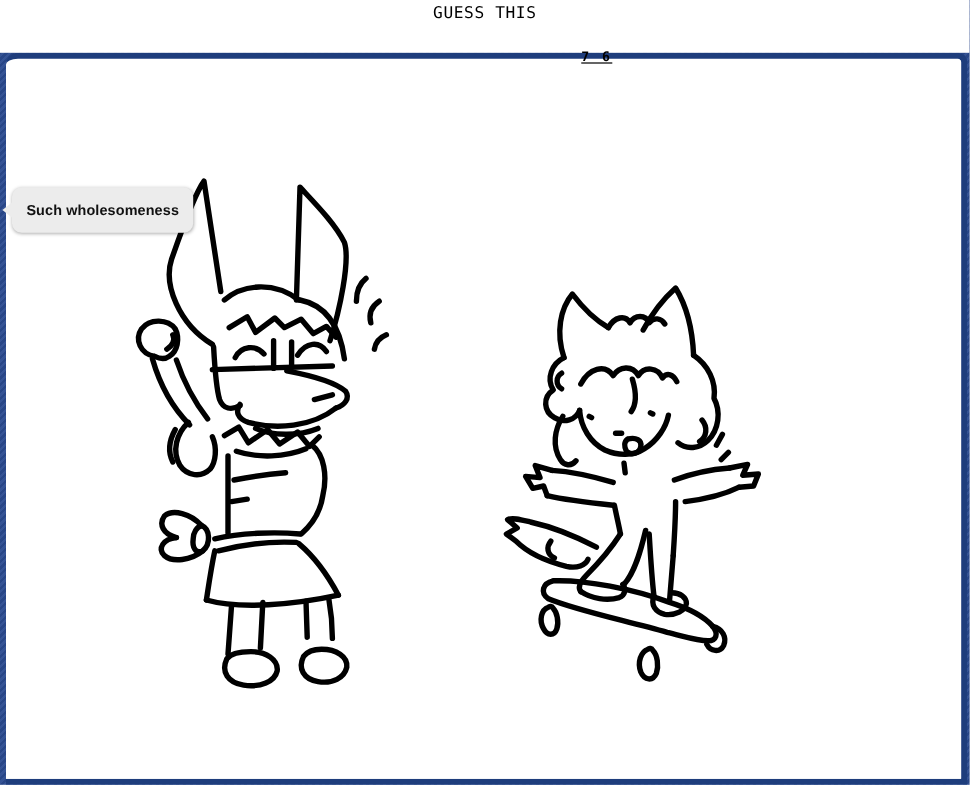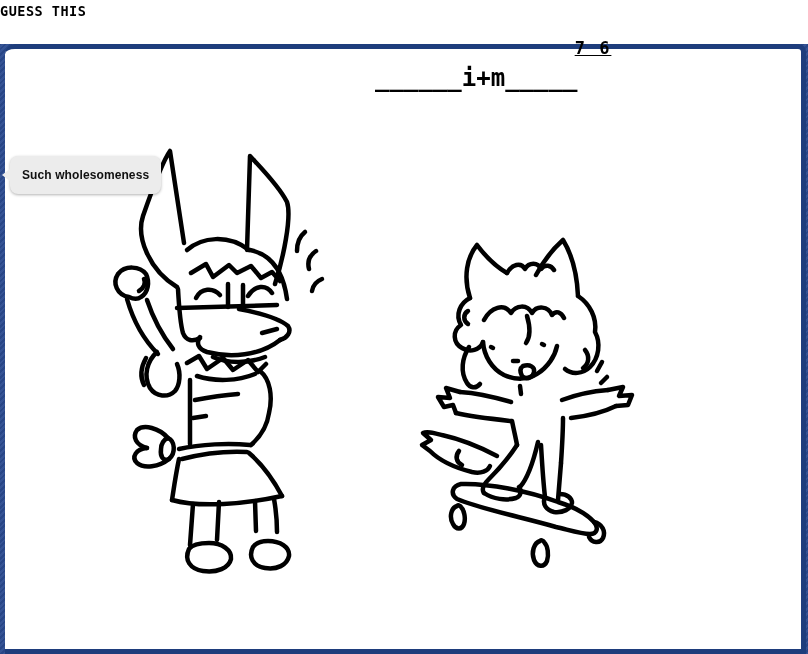--- a/index.html
+++ b/index.html
@@ -19,35 +19,36 @@
       repeating-linear-gradient(135deg, rgba(255,255,255,.05) 0 2px, rgba(0,0,0,.06) 2px 4px),
       var(--page-bg);
   }
   
   .guess-header{
     position:absolute;top:0;left:0;width:808px;height:44px;
     background:#ffffff;z-index:2;
   }
   .guess-title{
     position:absolute;top:3px;left:0;width:100%;
+    text-align:center;
     font-family:"DejaVu Sans Mono","Liberation Mono",monospace;
-    font-weight:bold;font-size:13.5px;letter-spacing:.5px;
+    font-weight:normal;font-size:13.5px;letter-spacing:.5px;
     color:var(--ink);
   }
   .hint-row{
     position:absolute;top:13px;left:0;width:100%;
     text-align:center;
     font-family:"DejaVu Sans Mono","Liberation Mono",monospace;
     font-weight:bold;font-size:24px;line-height:26px;
     color:var(--ink);white-space:pre;
   }
   .hint-wrap{position:relative;display:inline-block;}
   .hint-lengths{
     position:absolute;right:-34px;top:-4px;
-    font-size:17px;letter-spacing:2px;text-decoration:underline;
+    font-size:11px;letter-spacing:2px;text-decoration:underline;
   }
   
   .game-canvas{
     position:absolute;left:5px;top:44px;right:2px;bottom:0;
     background:var(--canvas-bg);
     border-top:5px solid var(--frame);
     border-right:5px solid var(--frame);
     border-bottom:5px solid var(--frame);
     border-left:0;
     border-top-left-radius:10px;
@@ -88,21 +89,21 @@
 </style>
 </head>
 <body>
 
 <div class="game-canvas"></div>
 
 <div class="guess-header">
   <div class="guess-title">GUESS THIS</div>
   <div class="hint-row">
     <span class="hint-wrap">
-      <span>______i+m_____</span><span class="hint-lengths">7 6</span>
+      <span class="hint-lengths">7 6</span>
     </span>
   </div>
 </div>
 
 <svg class="drawing-svg" viewBox="0 0 808 654" xmlns="http://www.w3.org/2000/svg" aria-hidden="true" stroke="#000000" stroke-width="4.5">
     <g>
       <path d="M177,287 C149,270 136,237 143,216 C151,193 162,162 170,151 C174,177 180,217 184,243"></path>
       <path d="M247,250 L250,156 C262,169 279,186 287,202 C292,217 283,259 275,284"></path>
       <path d="M187,250 C202,237 228,234 249,250"></path>
       <path d="M250,250 C270,254 283,270 287,299"></path>

